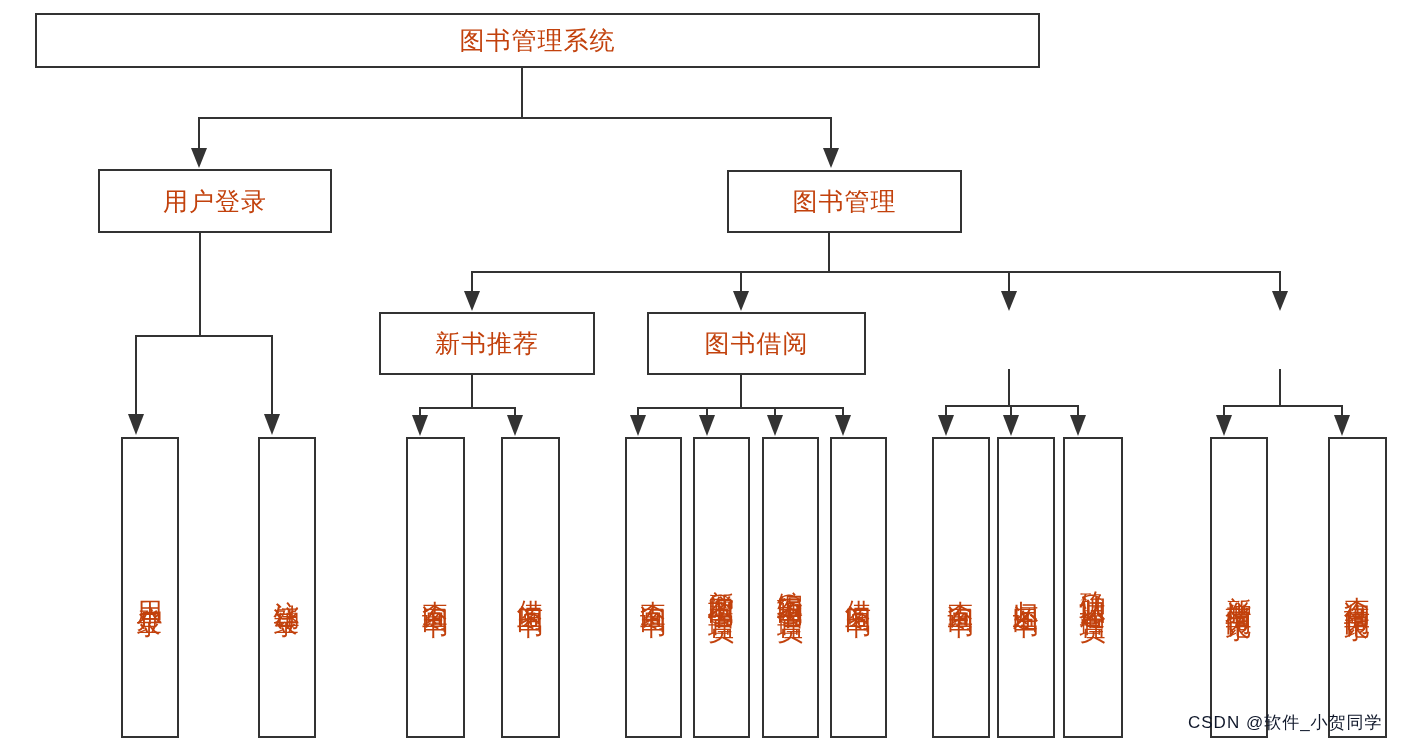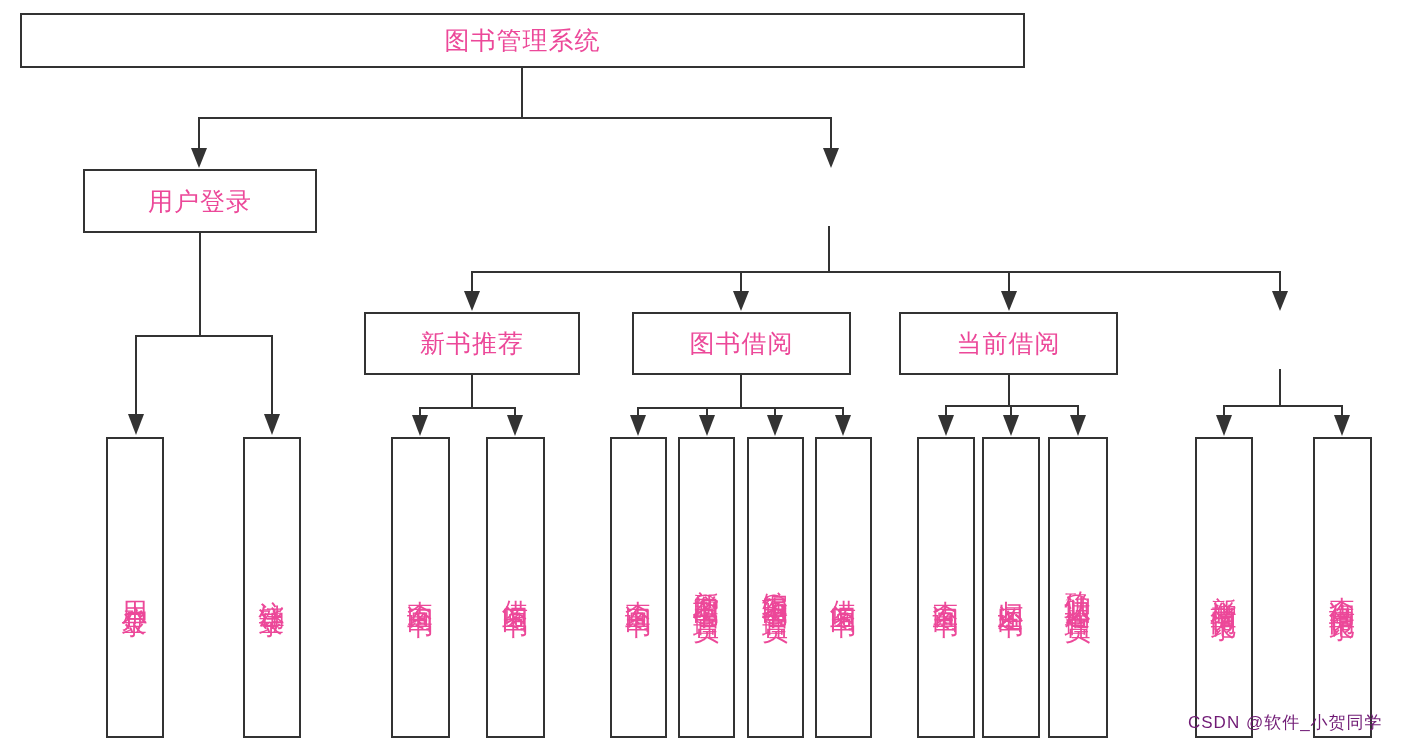--- a/index.html
+++ b/index.html
@@ -20,21 +20,22 @@
   }
   .node {
     position: absolute;
     box-sizing: border-box;
     background: #ffffff;
     border: 2.5px solid #333333;
     display: flex;
     align-items: center;
     justify-content: center;
     z-index: 1;
-    color: #ec4899;
+    color: #c2410c;
+    margin-left: 15px;
   }
   .hnode {
     font-size: 25px;
     letter-spacing: 1px;
     white-space: nowrap;
   }
   .vnode {
     writing-mode: vertical-rl;
     text-orientation: mixed;
     font-size: 26px;
@@ -42,21 +43,21 @@
     line-height: 1;
     white-space: nowrap;
   }
   .watermark {
     position: absolute;
     left: 1188px;
     top: 711px;
     z-index: 2;
     font-size: 17px;
     letter-spacing: 1px;
-    color: #701a75;
+    color: #0f172a;
     white-space: nowrap;
   }
 </style>
 </head>
 <body>
 
 <div class="canvas">
 
   <svg class="wires" viewBox="0 0 1405 747" xmlns="http://www.w3.org/2000/svg" aria-hidden="true">
     <g stroke="#333333" stroke-width="2.5" fill="none" stroke-linecap="square" shape-rendering="crispEdges">
@@ -94,24 +95,24 @@
       <polygon points="1003,415 1019,415 1011,436"></polygon>
       <polygon points="1070,415 1086,415 1078,436"></polygon>
       <polygon points="1216,415 1232,415 1224,436"></polygon>
       <polygon points="1334,415 1350,415 1342,436"></polygon>
     </g>
   </svg>
 
   <div class="node hnode" style="left:20px; top:13px; width:1005px; height:55px;">图书管理系统</div>
 
   <div class="node hnode" style="left:83px; top:169px; width:234px; height:64px;">用户登录</div>
+  <div class="node hnode" style="left:712px; top:170px; width:235px; height:63px;">图书管理</div>
 
   <div class="node hnode" style="left:632px; top:312px; width:219px; height:63px;">图书借阅</div>
   <div class="node hnode" style="left:364px; top:312px; width:216px; height:63px;">新书推荐</div>
-  <div class="node hnode" style="left:899px; top:312px; width:219px; height:63px;">当前借阅</div>
 
   <div class="node vnode" style="left:106px; top:437px; width:58px; height:301px;">用户登录</div>
   <div class="node vnode" style="left:243px; top:437px; width:58px; height:301px;">注销登录</div>
 
   <div class="node vnode" style="left:391px; top:437px; width:59px; height:301px;">查询图书</div>
   <div class="node vnode" style="left:486px; top:437px; width:59px; height:301px;">借阅图书</div>
 
   <div class="node vnode" style="left:610px; top:437px; width:57px; height:301px;">查询图书</div>
   <div class="node vnode" style="left:678px; top:437px; width:57px; height:301px;">新增图书（管理员）</div>
   <div class="node vnode" style="left:747px; top:437px; width:57px; height:301px;">编辑图书（管理员）</div>

